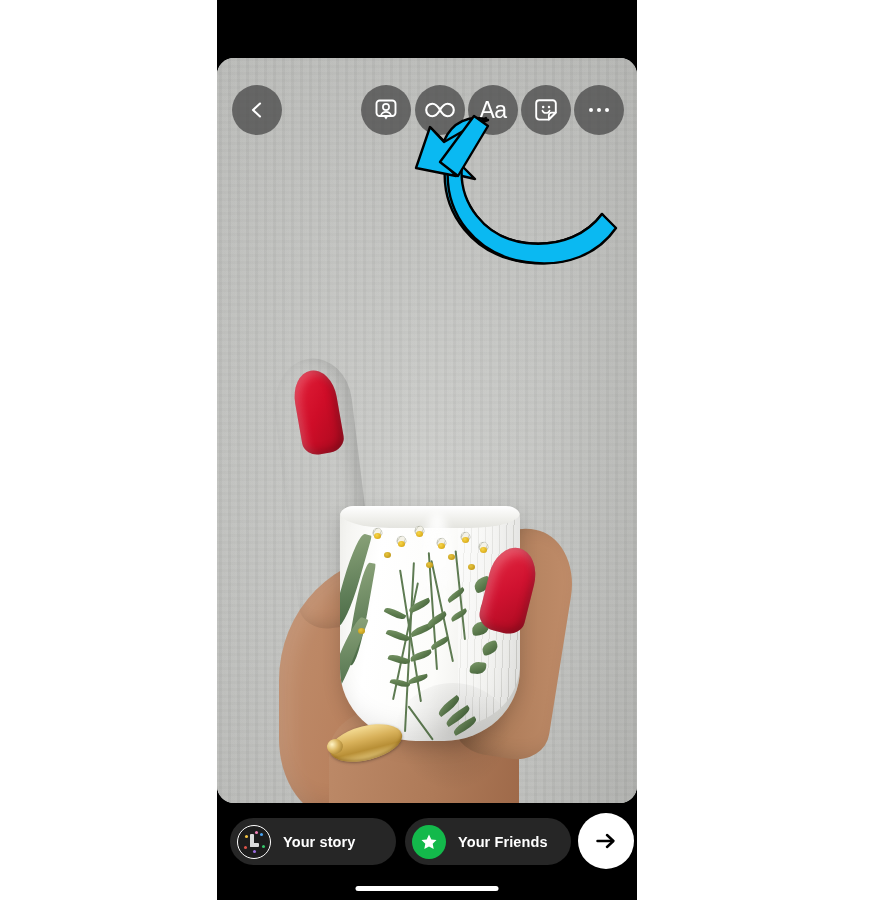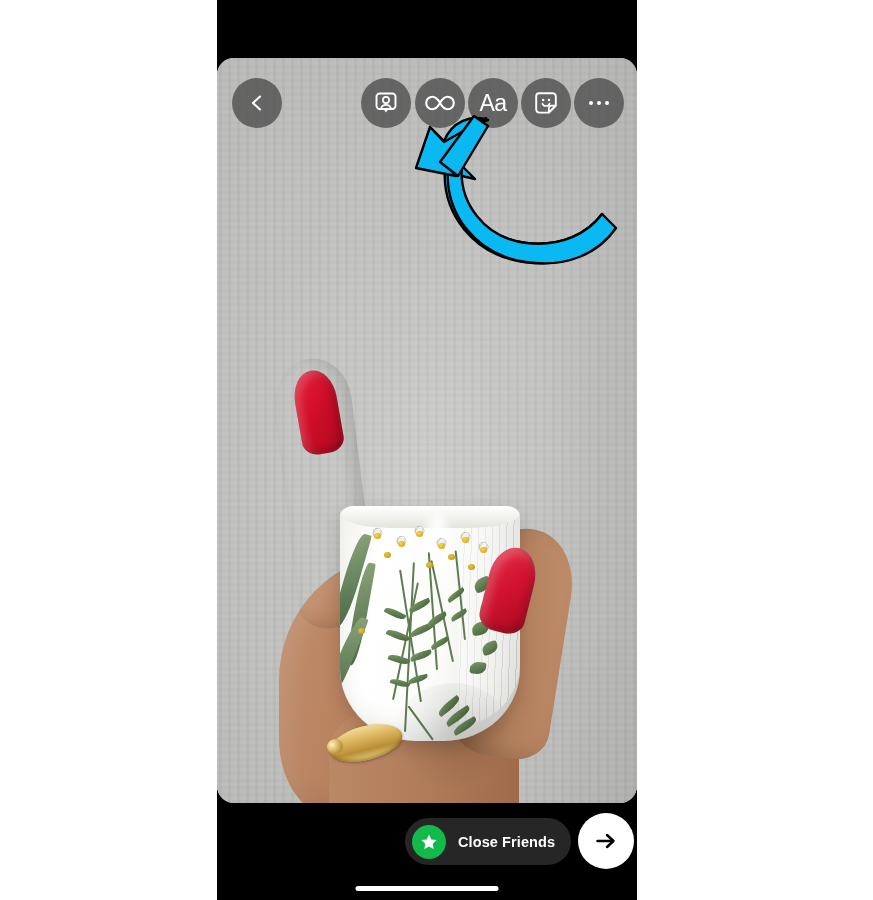--- a/index.html
+++ b/index.html
@@ -253,21 +253,21 @@
   }
 
   
   #toolbar {
     position: absolute;
     left: 0; top: 68px;
     width: 420px; height: 52px;
   }
   .circ-btn {
     position: absolute;
-    top: 10px;
+    top: 17px;
     width: 50px; height: 50px;
     border-radius: 50%;
     background: rgba(70,70,70,.74);
     display: flex;
     align-items: center;
     justify-content: center;
     border: none;
     cursor: pointer;
     padding: 0;
   }
@@ -554,28 +554,40 @@
              C174 158, 206 144, 224 118
              L210 104
              C196 123, 170 137, 134 133
              C92 128, 66 92, 70 54 Z" fill="#0ab9f2" stroke="#000000" stroke-width="2.4" stroke-linejoin="round"></path>
     <path d="M94 8 L52 32 L38 17 L24 58 L64 66 L50 50 Z" fill="#0ab9f2" stroke="#000000" stroke-width="2.4" stroke-linejoin="round"></path>
     <path d="M82 6 L96 16 L66 66 L48 52 Z" fill="#0ab9f2" stroke="#000000" stroke-width="2.4" stroke-linejoin="round"></path>
   </svg>
 
   <div id="bottom-bar">
 
+    <button class="pill" id="pill-your-story">
+      <span id="avatar">
+        <i class="spk" style="left:7px;  top:9px;  background:#f5c542"></i>
+        <i class="spk" style="left:22px; top:7px;  background:#4aa3f0"></i>
+        <i class="spk" style="left:24px; top:19px; background:#36c46a"></i>
+        <i class="spk" style="left:6px;  top:20px; background:#e0544a"></i>
+        <i class="spk" style="left:15px; top:24px; background:#9b6ce0"></i>
+        <i class="spk" style="left:17px; top:5px;  background:#ef7fb5"></i>
+        <i class="mono"></i>
+      </span>
+      <span class="pill-label">Your story</span>
+    </button>
 
     <button class="pill" id="pill-close-friends">
       <span id="cf-badge">
         <svg width="18" height="18" viewBox="0 0 18 18">
           <path d="M9 1.6 L11.3 6.4 L16.5 7.1 L12.7 10.7 L13.7 15.9 L9 13.4 L4.3 15.9 L5.3 10.7 L1.5 7.1 L6.7 6.4 Z" fill="#fff"></path>
         </svg>
       </span>
-      <span class="pill-label">Close Friends</span>
+      <span class="pill-label">Your Friends</span>
     </button>
 
     <button id="btn-send" aria-label="Send">
       <svg width="26" height="26" viewBox="0 0 26 26">
         <path d="M4.5 13 H20" stroke="#000" stroke-width="2.5" stroke-linecap="round"></path>
         <path d="M14 7 L20.4 13 L14 19" stroke="#000" stroke-width="2.5" fill="none" stroke-linecap="round" stroke-linejoin="round"></path>
       </svg>
     </button>
   </div>
 

